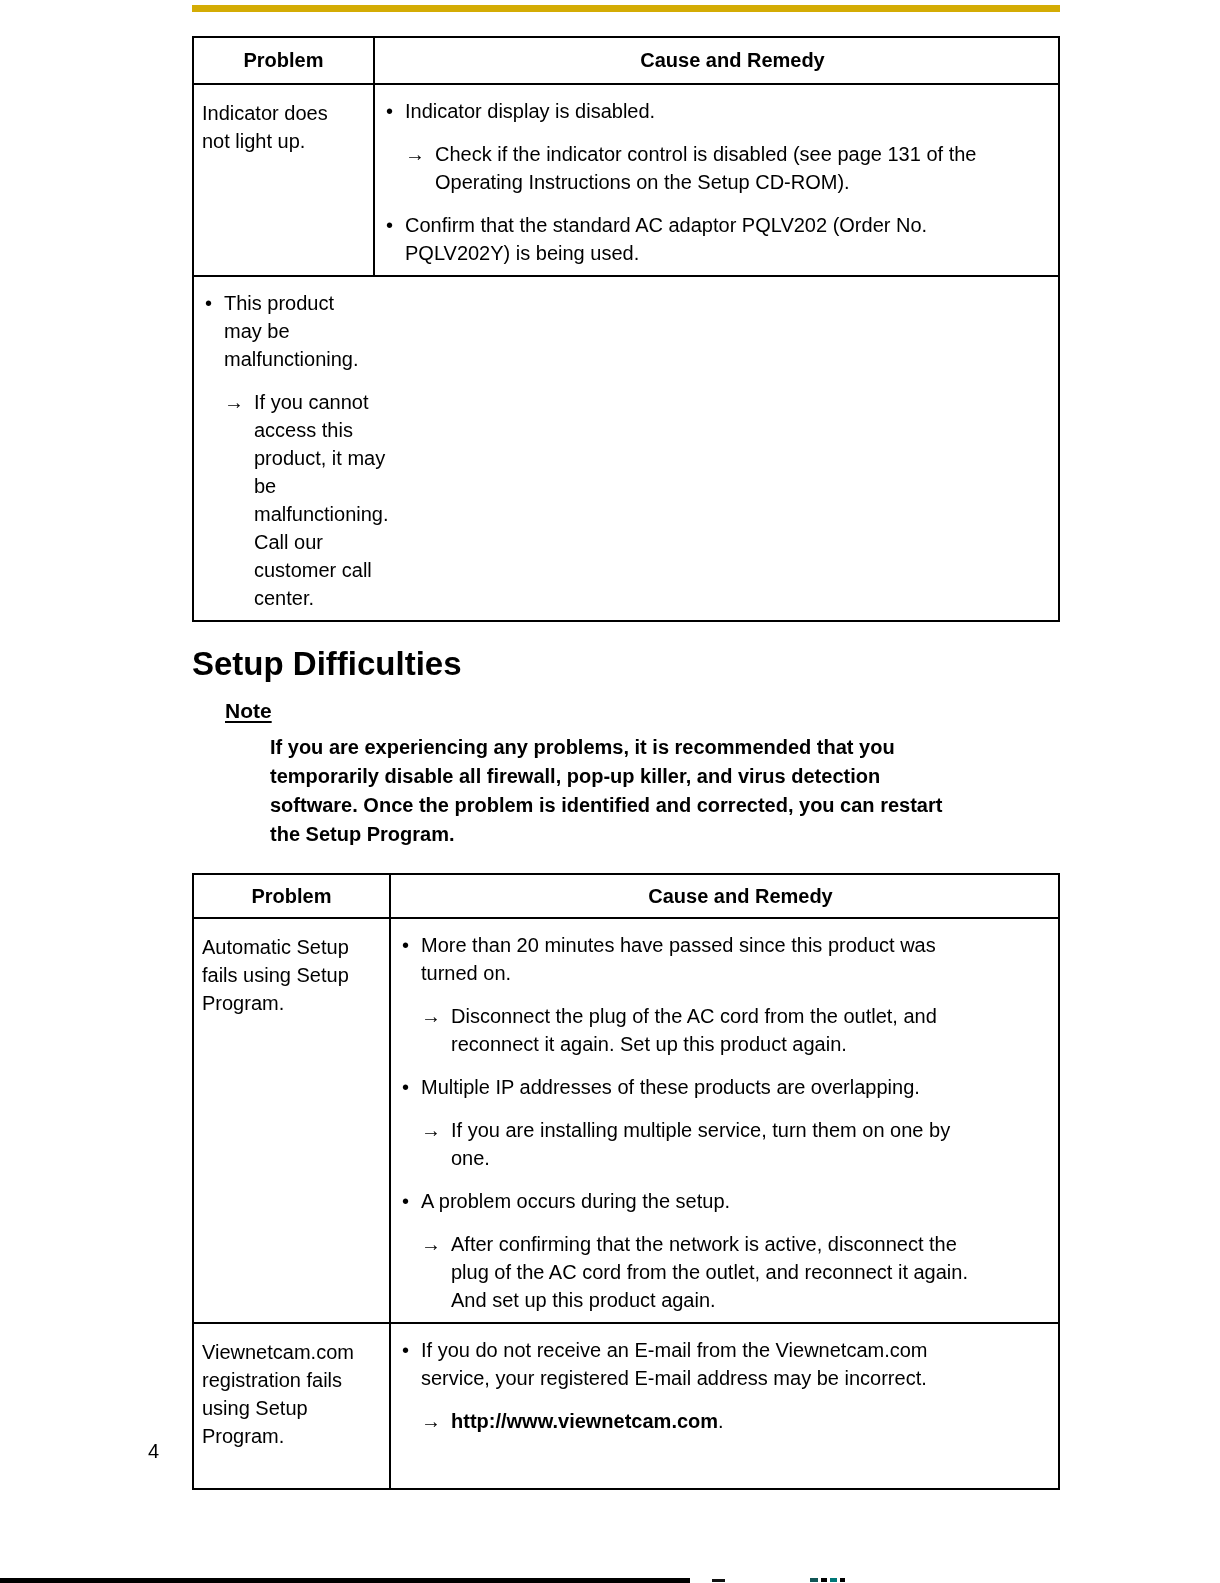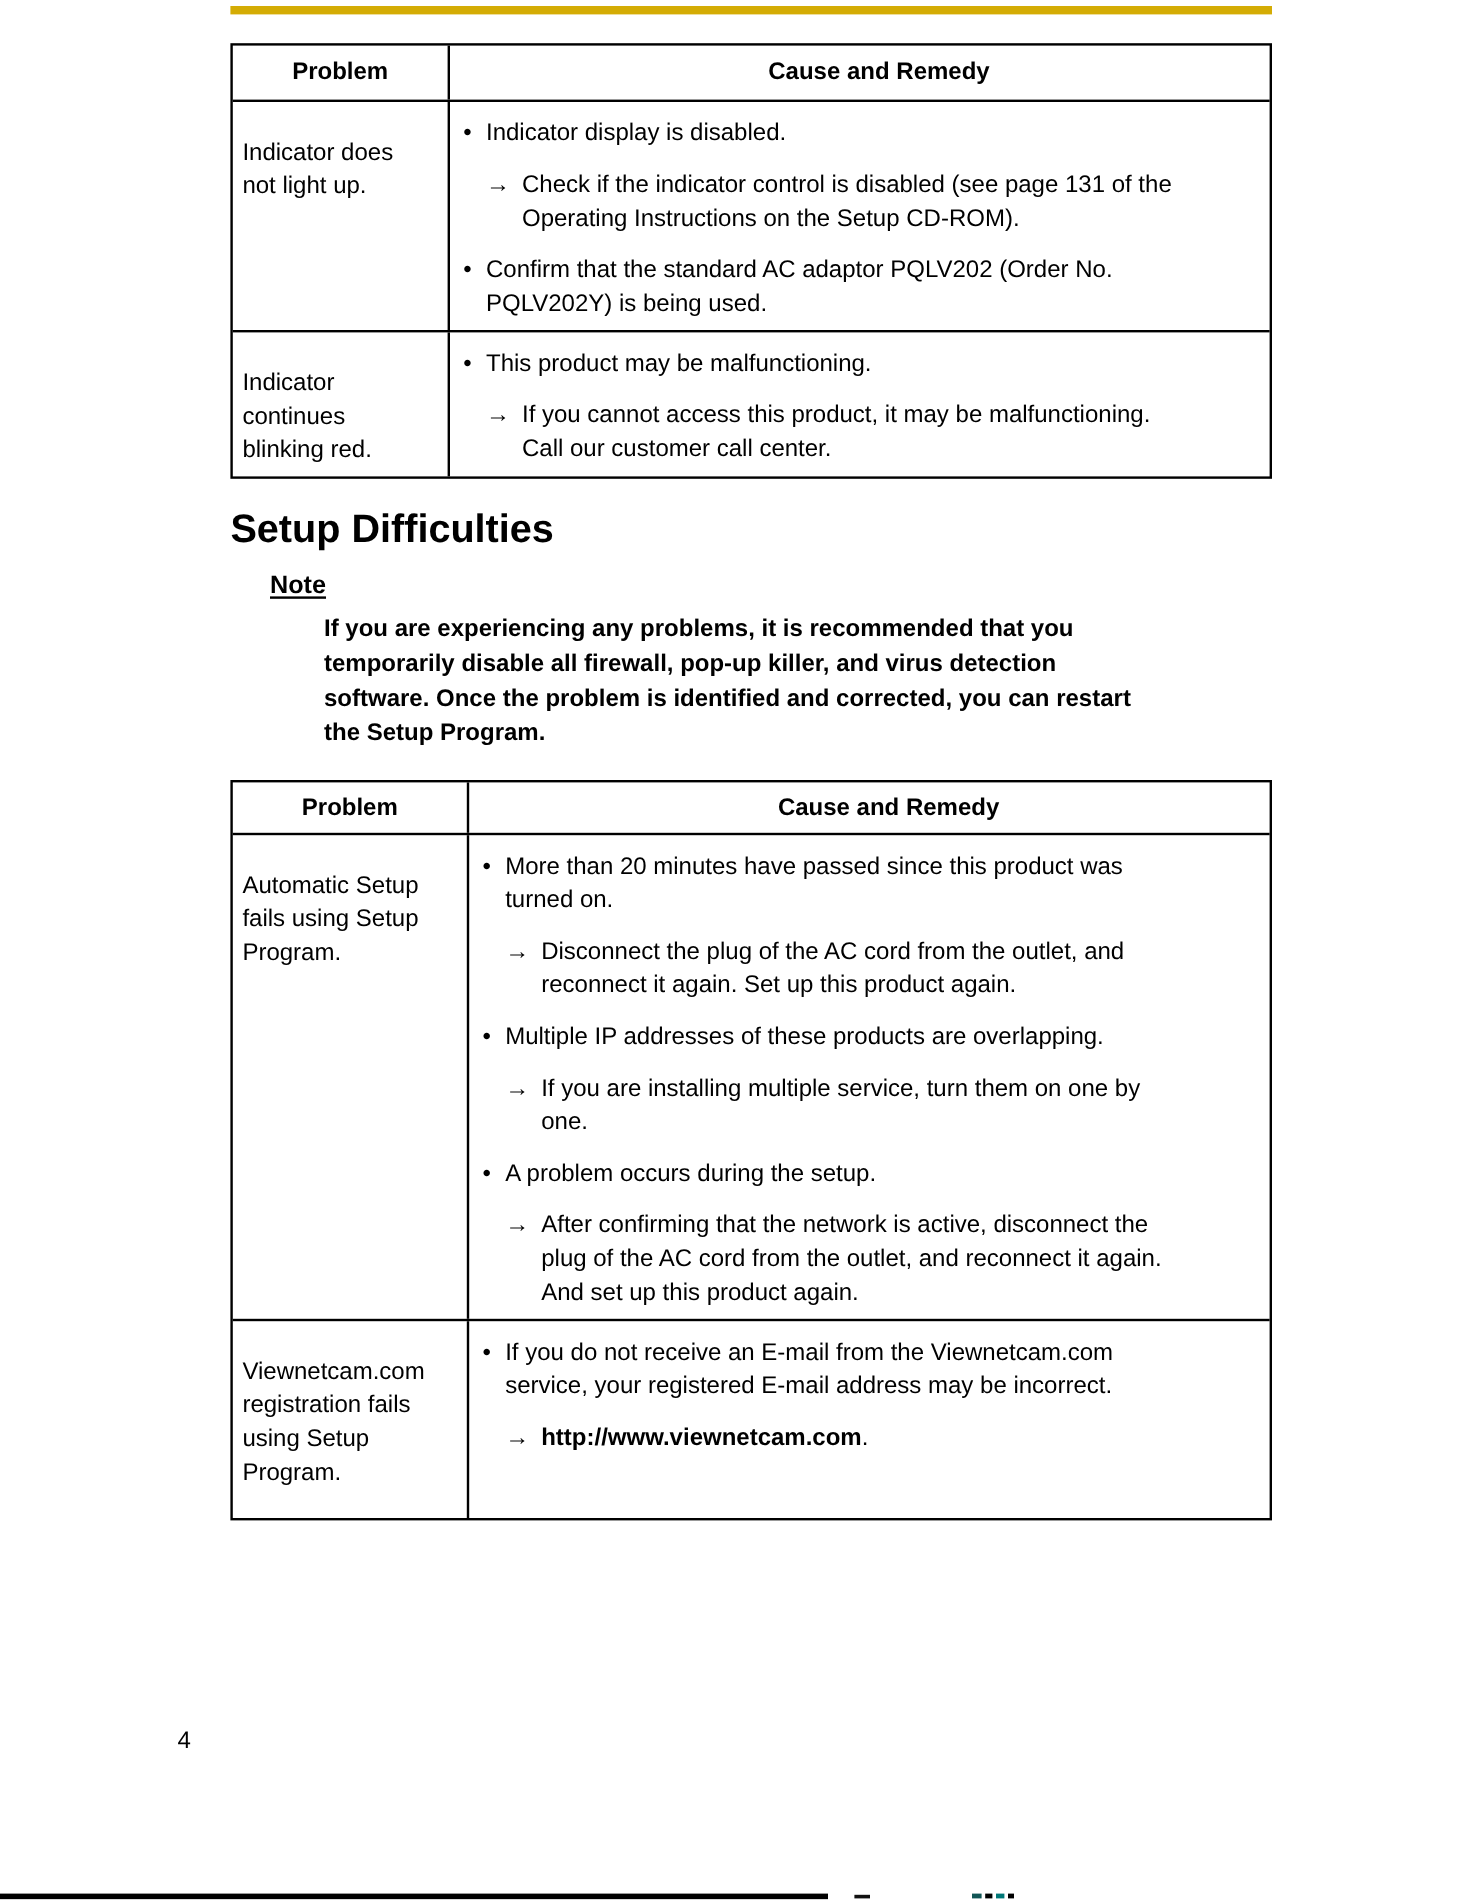--- a/index.html
+++ b/index.html
@@ -33,21 +33,21 @@
   .t1 .trow { grid-template-columns:181px 1fr; }
   .t2 .trow { grid-template-columns:197px 1fr; }
   .hcell {
     display:flex; align-items:center; justify-content:center;
     font-weight:bold; font-size:20px;
   }
   .t1 .hrow { min-height:45px; }
   .t2 .hrow { min-height:42px; }
   .pcell {
     border-right:2px solid #000;
-    padding:28px 6px 8px 8px;
+    padding:14px 6px 8px 8px;
     font-size:20px; line-height:28px;
     white-space:pre-wrap;
   }
   .ccell { padding:12px 8px 8px 11px; font-size:20px; line-height:28px; }
   .r1a { min-height:183px; }
   .r1b { min-height:113px; }
   .r2a { min-height:398px; }
   .r2b { min-height:166px; }
 
   .item { display:flex; margin-bottom:15px; }
@@ -118,23 +118,20 @@
 Operating Instructions on the Setup CD-ROM).</div>
           </div>
           <div class="item">
             <span class="dot">•</span>
             <div class="itext">Confirm that the standard AC adaptor PQLV202 (Order No.
 PQLV202Y) is being used.</div>
           </div>
         </div>
       </div>
       <div class="trow r1b">
-        <div class="pcell">Indicator
-continues
-blinking red.</div>
         <div class="ccell">
           <div class="item">
             <span class="dot">•</span>
             <div class="itext">This product may be malfunctioning.</div>
           </div>
           <div class="item arrow-item">
             <span class="ar">→</span>
             <div class="itext">If you cannot access this product, it may be malfunctioning.
 Call our customer call center.</div>
           </div>

